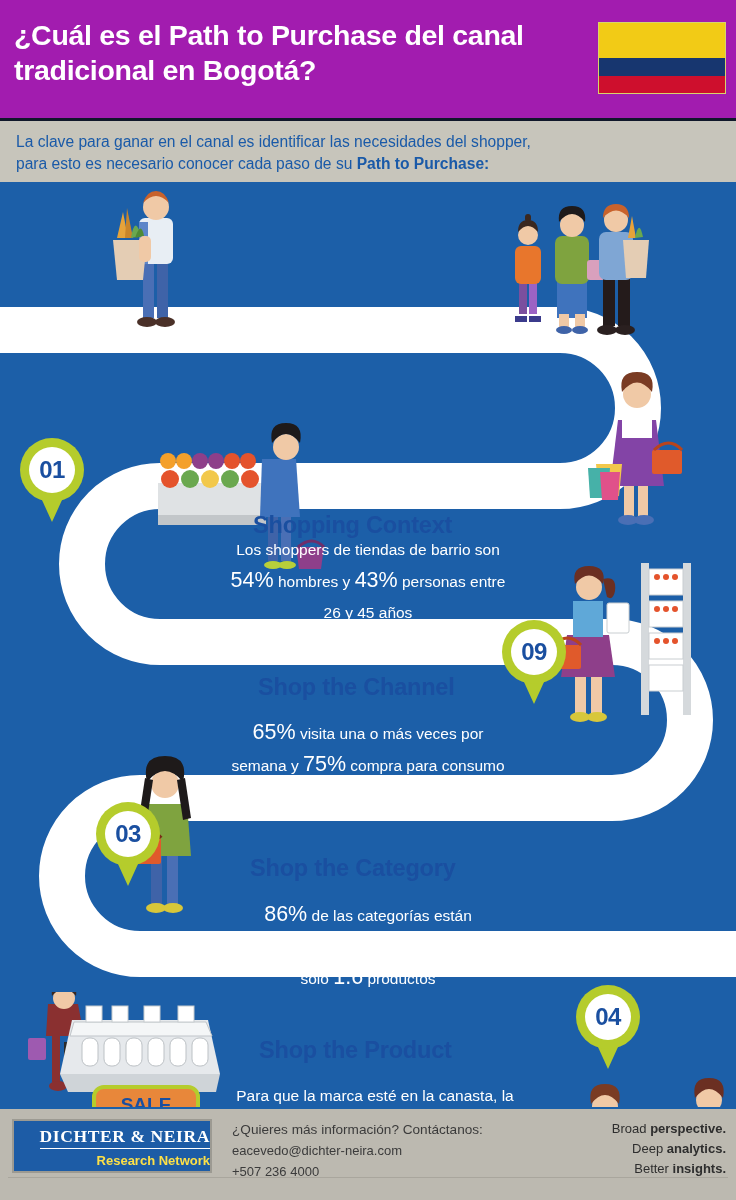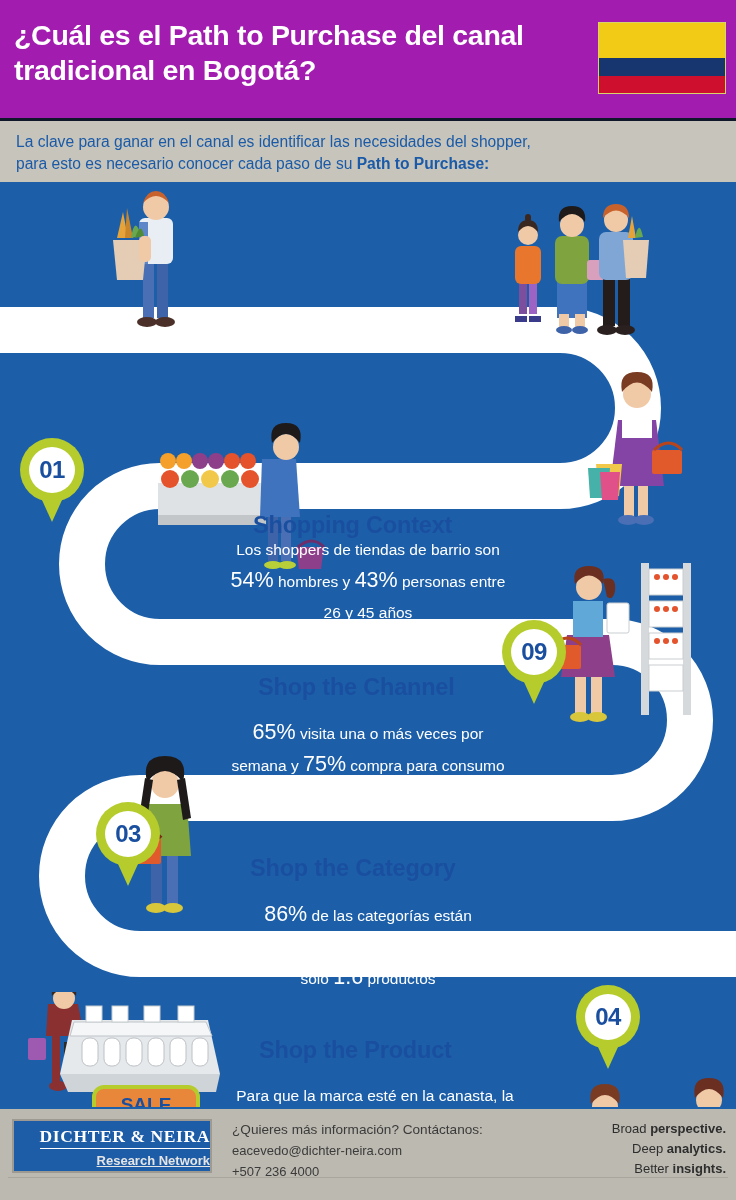--- a/index.html
+++ b/index.html
@@ -108,21 +108,21 @@
   .logo {
     position: absolute; left: 12px; top: 10px; width: 200px; height: 54px;
     background: #1d5ca6; border: 2px solid #9c9a92;
     text-align: right; padding-top: 5px;
   }
   .logo .l1 {
     color: #ffffff; font-family: "Liberation Serif", serif; font-weight: bold;
     font-size: 17.5px; letter-spacing: 0.6px;
     border-bottom: 1.5px solid #ffffff; display: inline-block; padding-bottom: 1px;
   }
-  .logo .l2 { color: #e5e5e5; font-size: 13px; font-weight: bold; margin-top: 4px; text-decoration: underline; }
+  .logo .l2 { color: #fde047; font-size: 13px; font-weight: bold; margin-top: 4px; }
   .contact {
     position: absolute; left: 232px; top: 10px; width: 300px;
     color: #3b3b3b; font-size: 13px; line-height: 21px;
   }
   .contact .c1 { font-size: 13.6px; }
   .tag {
     position: absolute; right: 10px; top: 10px; width: 190px;
     color: #2e2e2e; font-size: 13px; line-height: 20px; text-align: right;
   }
   .tag b { font-weight: bold; }

